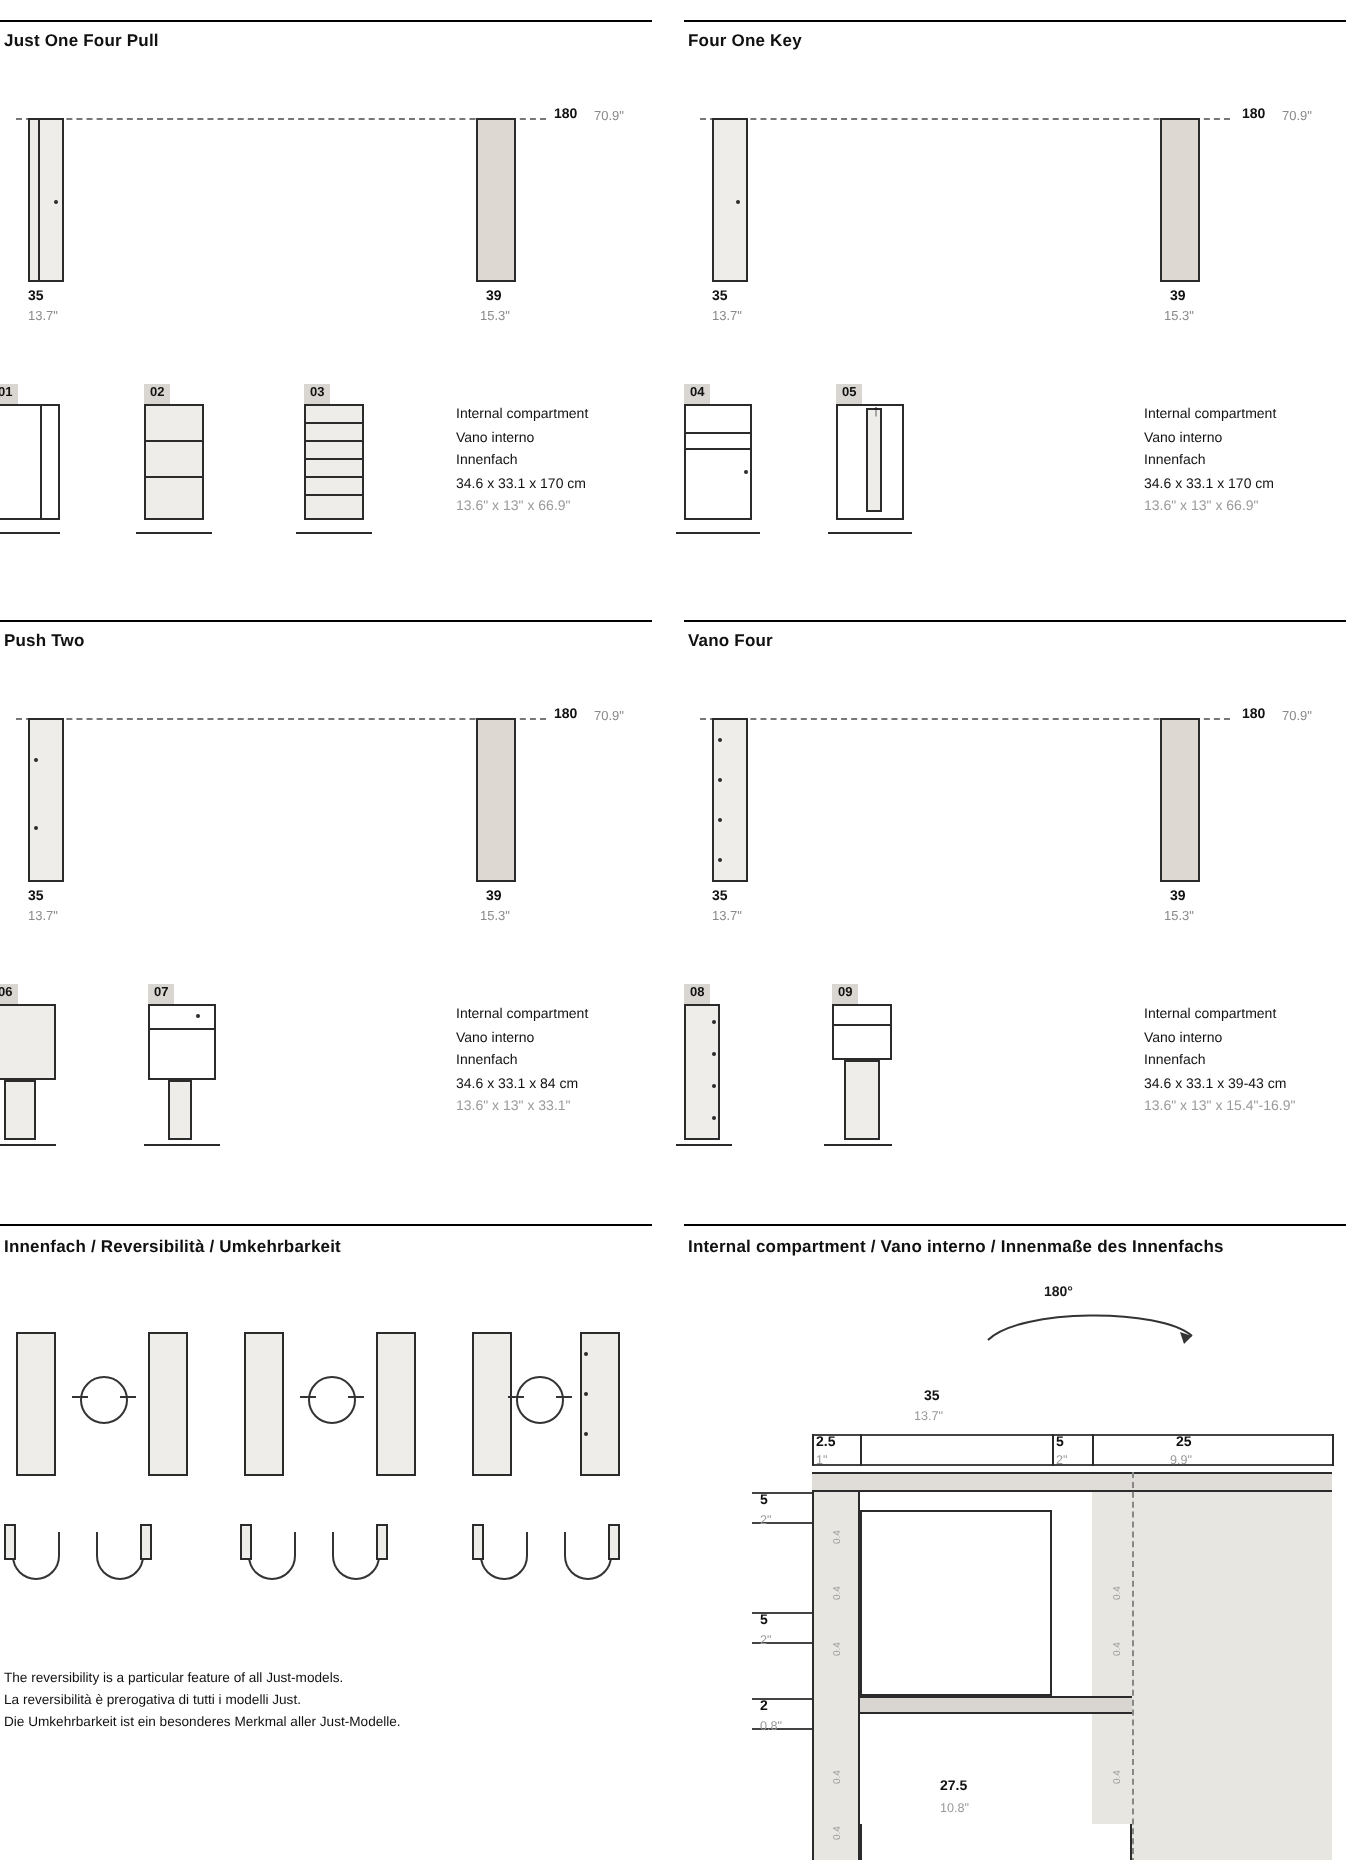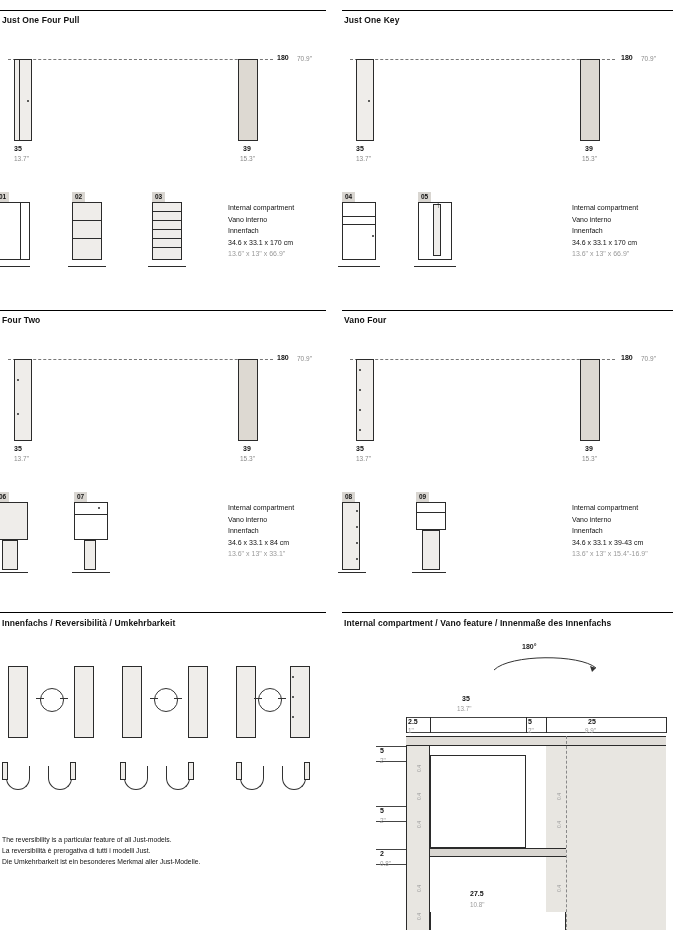--- a/index.html
+++ b/index.html
@@ -182,21 +182,21 @@
         <div>Vano interno</div>
         <div>Innenfach</div>
         <div>34.6 x 33.1 x 170 cm</div>
         <div class="muted">13.6" x 13" x 66.9"</div>
       </div>
     </div>
   </div>
 
   <div class="quad" style="left:340px; top:10px;">
     <div class="rule" style="left:2px; top:0px; width:331px;"></div>
-    <div class="sec-title abs" style="left:4px; top:5px;">Just One Key</div>
+    <div class="sec-title abs" style="left:4px; top:5px;">Four One Key</div>
 
     <div class="elev abs" style="left:0px; top:26px; width:333px;">
       <div class="dimline-h" style="left:10px; top:23px; width:265px;"></div>
       <div class="dim-num" style="left:281px; top:18px;">180</div>
       <div class="dim-sub" style="left:301px; top:19px;">70.9"</div>
 
       <div class="panel light" style="left:16px; top:23px; width:18px; height:82px;"></div>
       <div class="dot" style="left:28px; top:64px;"></div>
 
       <div class="panel dark" style="left:240px; top:23px; width:20px; height:82px;"></div>
@@ -226,21 +226,21 @@
         <div>Vano interno</div>
         <div>Innenfach</div>
         <div>34.6 x 33.1 x 170 cm</div>
         <div class="muted">13.6" x 13" x 66.9"</div>
       </div>
     </div>
   </div>
 
   <div class="quad" style="left:0px; top:310px;">
     <div class="rule" style="left:0px; top:0px; width:326px;"></div>
-    <div class="sec-title abs" style="left:2px; top:5px;">Four Two</div>
+    <div class="sec-title abs" style="left:2px; top:5px;">Push Two</div>
 
     <div class="elev abs" style="left:0px; top:26px; width:326px;">
       <div class="dimline-h" style="left:8px; top:23px; width:265px;"></div>
       <div class="dim-num" style="left:277px; top:18px;">180</div>
       <div class="dim-sub" style="left:297px; top:19px;">70.9"</div>
 
       <div class="panel light" style="left:14px; top:23px; width:18px; height:82px;"></div>
       <div class="dot" style="left:17px; top:43px;"></div>
       <div class="dot" style="left:17px; top:77px;"></div>
 
@@ -319,21 +319,21 @@
         <div>Vano interno</div>
         <div>Innenfach</div>
         <div>34.6 x 33.1 x 39-43 cm</div>
         <div class="muted">13.6" x 13" x 15.4"-16.9"</div>
       </div>
     </div>
   </div>
 
   <div class="abs" style="left:0px; top:612px; width:326px;">
     <div class="rule" style="left:0px; top:0px; width:326px;"></div>
-    <div class="sec-title abs" style="left:2px; top:6px;">Innenfachs / Reversibilità / Umkehrbarkeit</div>
+    <div class="sec-title abs" style="left:2px; top:6px;">Innenfach / Reversibilità / Umkehrbarkeit</div>
 
     <div class="abs" style="left:0px; top:40px; width:326px; height:100px;">
 
       <div class="panel light" style="left:8px; top:14px; width:20px; height:72px;"></div>
       <div class="panel light" style="left:74px; top:14px; width:20px; height:72px;"></div>
       <div class="abs" style="left:40px; top:36px; width:24px; height:24px; border:1px solid #333; border-radius:50%;"></div>
       <div class="abs" style="left:36px; top:46px; width:8px; height:1px; background:#333;"></div>
       <div class="abs" style="left:60px; top:46px; width:8px; height:1px; background:#333;"></div>
 
       <div class="panel light" style="left:122px; top:14px; width:20px; height:72px;"></div>
@@ -371,21 +371,21 @@
 
     <div class="revtext" style="left:2px; top:222px; width:320px;">
       <div>The reversibility is a particular feature of all Just-models.</div>
       <div>La reversibilità è prerogativa di tutti i modelli Just.</div>
       <div>Die Umkehrbarkeit ist ein besonderes Merkmal aller Just-Modelle.</div>
     </div>
   </div>
 
   <div class="abs" style="left:340px; top:612px; width:333px; height:318px;">
     <div class="rule" style="left:2px; top:0px; width:331px;"></div>
-    <div class="sec-title abs" style="left:4px; top:6px;">Internal compartment / Vano feature / Innenmaße des Innenfachs</div>
+    <div class="sec-title abs" style="left:4px; top:6px;">Internal compartment / Vano interno / Innenmaße des Innenfachs</div>
 
     <div class="abs" style="left:150px; top:40px; width:110px; height:22px;">
       <svg width="110" height="22" viewBox="0 0 110 22">
         <path d="M4 18 C 20 2, 90 2, 106 16" stroke="#333" stroke-width="1" fill="none"></path>
         <path d="M106 16 l -6 -2 l 2 6 z" fill="#333"></path>
       </svg>
     </div>
     <div class="arrow-lbl" style="left:182px; top:31px;">180°</div>
 
     <div class="ic-lbl" style="left:122px; top:83px;">35</div>

